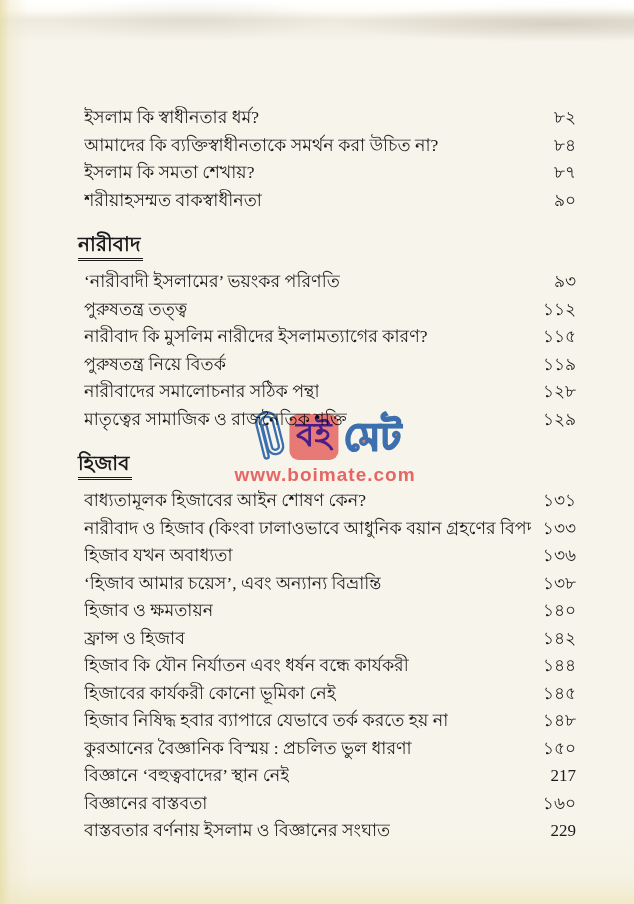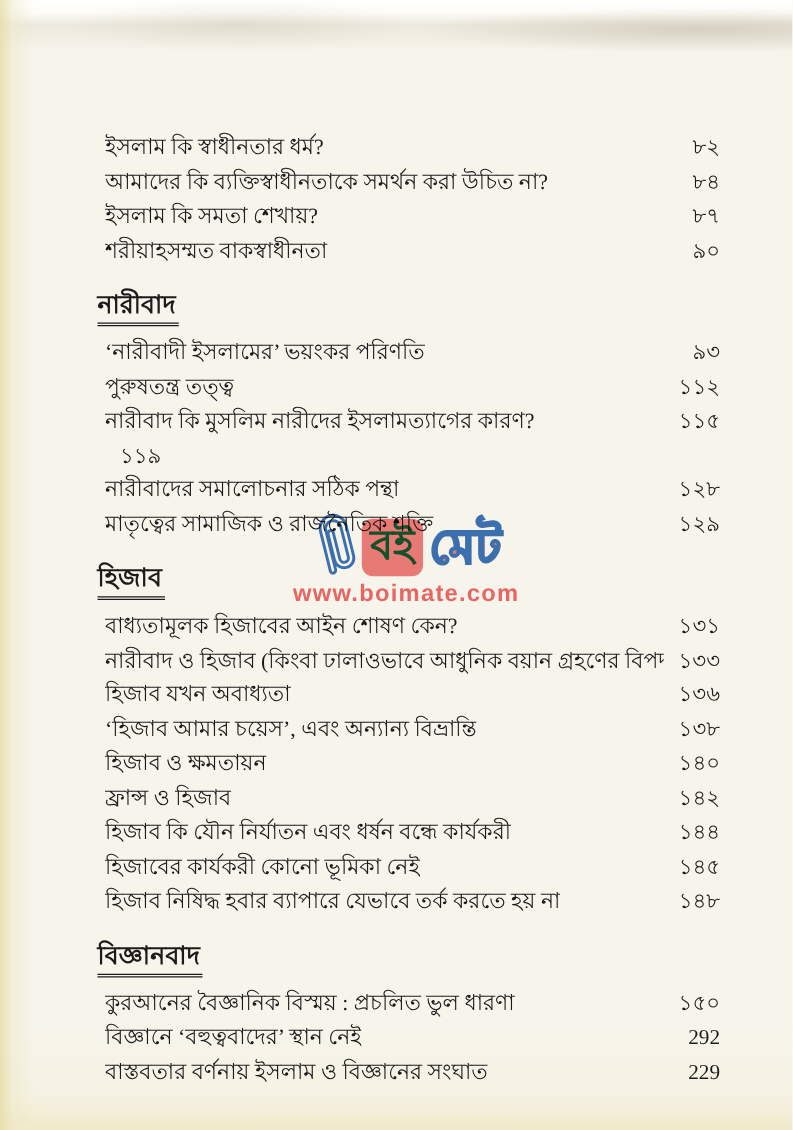--- a/index.html
+++ b/index.html
@@ -43,21 +43,21 @@
     position:absolute;left:50%;top:408px;transform:translateX(-50%) translateX(8px);
     text-align:center;z-index:3;mix-blend-mode:multiply;
     font-family:"Liberation Sans","DejaVu Sans",sans-serif;
     pointer-events:none;
   }
   .logo-row{display:flex;align-items:center;justify-content:center;gap:2px;}
   .clip{transform:rotate(-14deg);margin-right:-2px;}
   .bai-box{
     background:#f0807f;border-radius:9px;
     padding:1px 7px 5px 7px;
-    font-size:33px;font-weight:700;color:#14532d;line-height:40px;
+    font-size:33px;font-weight:700;color:#4c1d95;line-height:40px;
   }
   .met{
     font-size:38px;font-weight:700;line-height:44px;
     color:#f0807f;
     -webkit-text-stroke:2px #3d74bc;
     text-shadow:0 0 1px #3d74bc;
     margin-left:3px;
   }
   .wm-url{
     margin-top:-2px;
@@ -107,20 +107,21 @@
     <span class="label">পুরুষতন্ত্র তত্ত্ব</span>
     <span class="pagenum">১১২</span>
   </div>
 
   <div class="row">
     <span class="label">নারীবাদ কি মুসলিম নারীদের ইসলামত্যাগের কারণ?</span>
     <span class="pagenum">১১৫</span>
   </div>
 
   <div class="row">
+    <span class="label">পুরুষতন্ত্র নিয়ে বিতর্ক</span>
     <span class="pagenum">১১৯</span>
   </div>
 
 
   <div class="row">
     <span class="label">নারীবাদের সমালোচনার সঠিক পন্থা</span>
     <span class="pagenum">১২৮</span>
   </div>
 
   <div class="row">
@@ -174,32 +175,35 @@
   </div>
 
   <div class="row">
     <span class="label">হিজাব নিষিদ্ধ হবার ব্যাপারে যেভাবে তর্ক করতে হয় না</span>
     <span class="pagenum">১৪৮</span>
   </div>
 </div>
   </section>
 
   <section class="toc-section">
-    <h2 class="section-title">বিজ্ঞানবাদ</h2>
     <div class="rows">
   <div class="row">
     <span class="label">কুরআনের বৈজ্ঞানিক বিস্ময় : প্রচলিত ভুল ধারণা</span>
     <span class="pagenum">১৫০</span>
   </div>
 
   <div class="row">
     <span class="label">বিজ্ঞানে ‘বহুত্ববাদের’ স্থান নেই</span>
-    <span class="pagenum">292</span>
-  </div>
-
+    <span class="pagenum">217</span>
+  </div>
+
+  <div class="row">
+    <span class="label">বিজ্ঞানের বাস্তবতা</span>
+    <span class="pagenum">১৬০</span>
+  </div>
 
   <div class="row">
     <span class="label">বাস্তবতার বর্ণনায় ইসলাম ও বিজ্ঞানের সংঘাত</span>
     <span class="pagenum">229</span>
   </div>
 </div>
   </section>
 </div>
 
   <div class="watermark">

